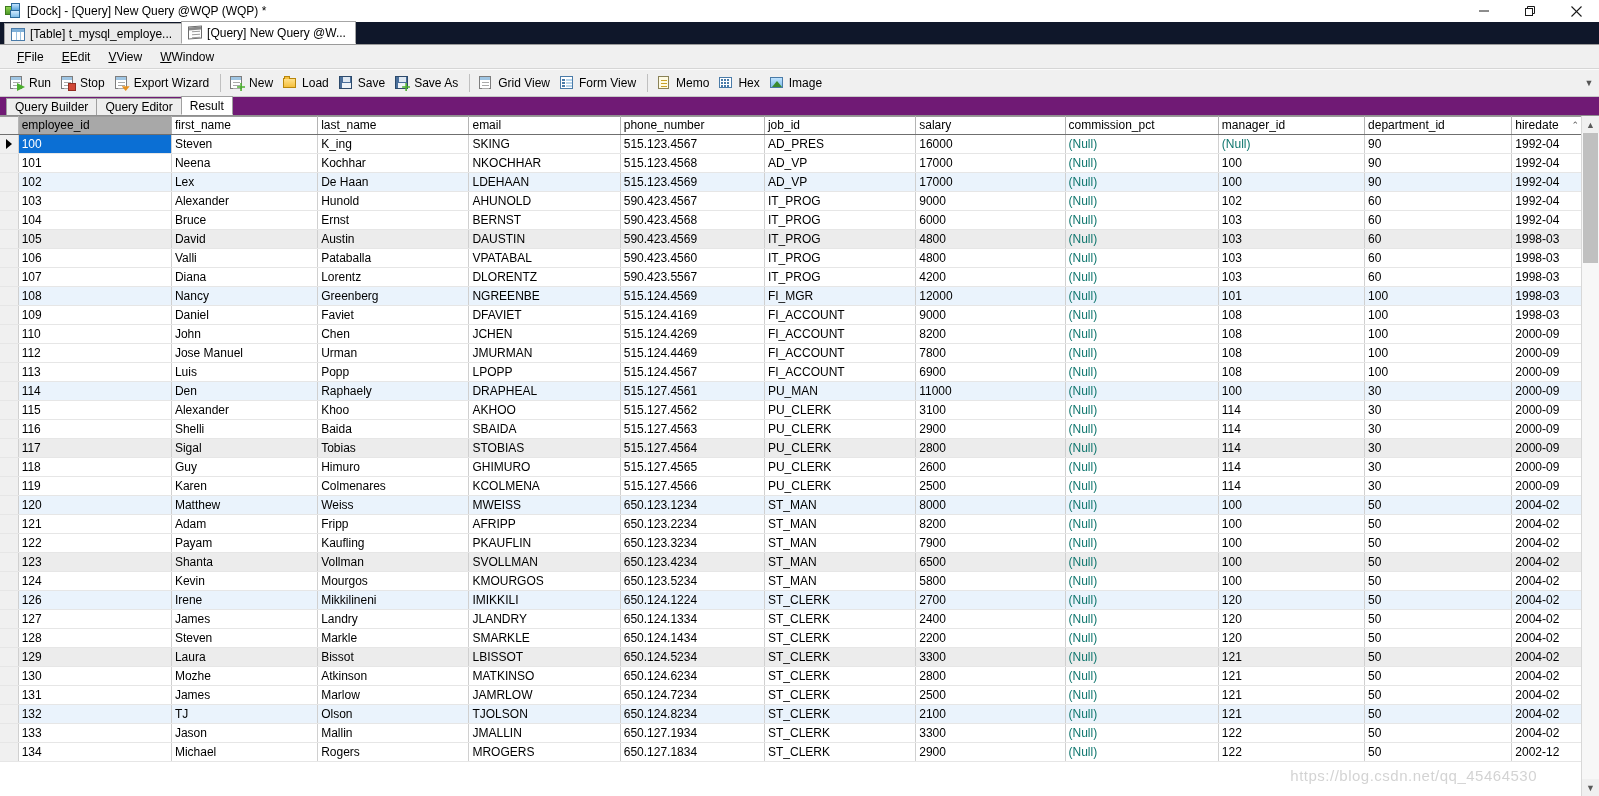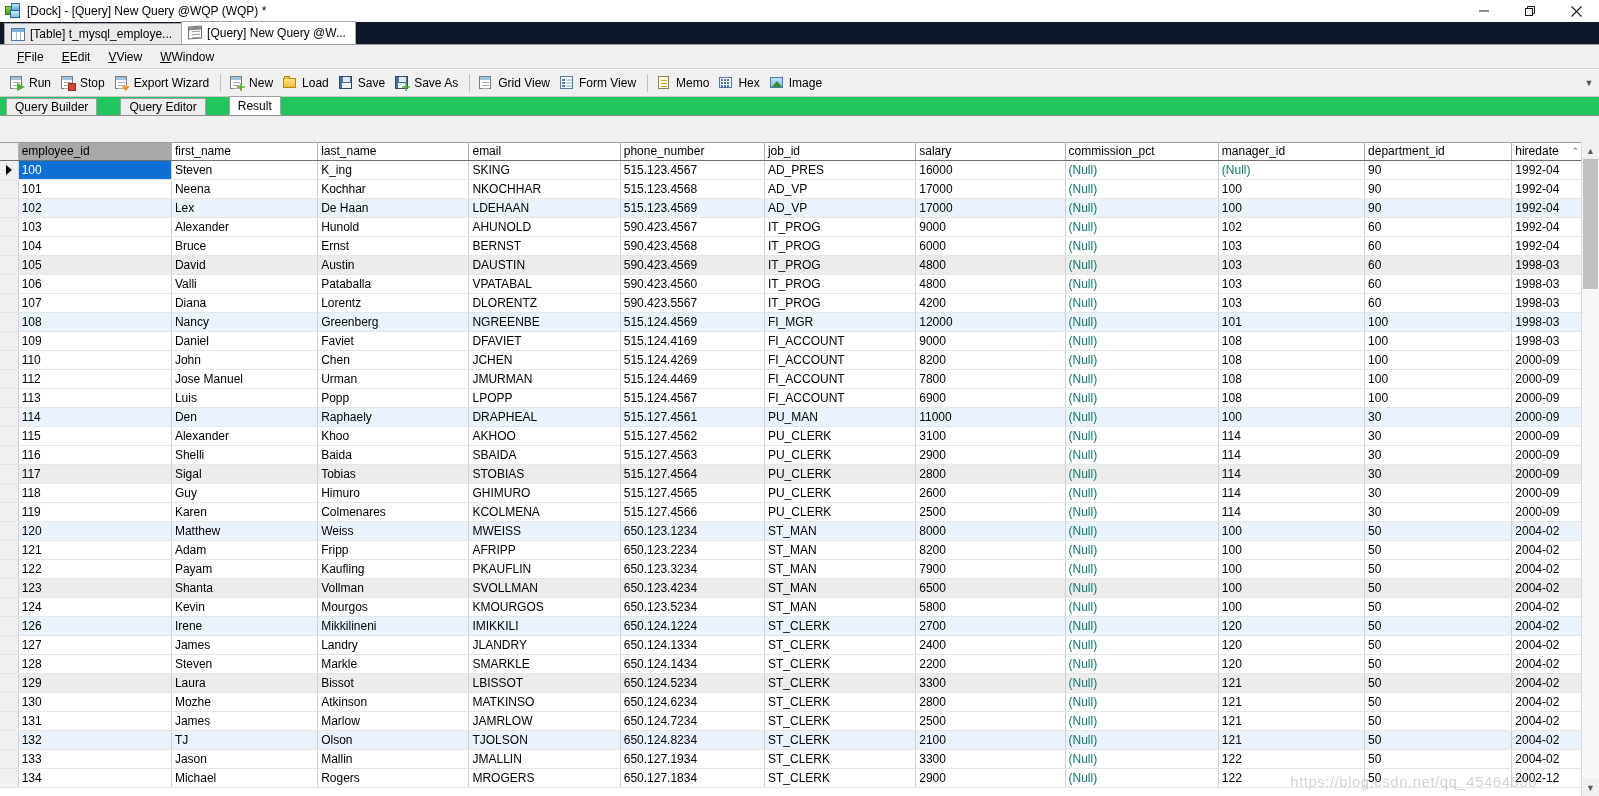--- a/index.html
+++ b/index.html
@@ -253,27 +253,26 @@
     box-shadow:0 3px 0 #b9d6ec, 0 6px 0 #b9d6ec;
   }
   .tb-overflow {
     position:absolute; right:4px; top:6px; width:12px; height:14px;
     display:flex; align-items:center; justify-content:center; color:#555; font-size:9px;
   }
 
   
   .viewtabs {
     flex: 0 0 19px; height: 19px;
-    background: #22c55e;
+    background: #701a75;
     display: flex; align-items: flex-end;
     padding-left: 6px;
     box-sizing: border-box;
     border-bottom: 1px solid #8f8f8f;
     position: relative;
-    gap: 24px;
   }
   .vtab {
     height: 17px;
     padding: 0 8px;
     display: flex; align-items: center;
     font-size: 12px;
     background: #eeeeee;
     border: 1px solid #a0a0a0;
     border-bottom: none;
     margin-right: -1px;
@@ -289,21 +288,20 @@
     justify-content: center;
   }
 
   
   .gridwrap {
     flex: 1 1 auto;
     background: #ffffff;
     display: flex;
     overflow: hidden;
     position: relative;
-    margin-top: 26px;
   }
   .gridscroll {
     flex: 1 1 auto;
     overflow: hidden;
     position: relative;
   }
   table.grid {
     border-collapse: collapse;
     table-layout: fixed;
     width: 1583px;
@@ -382,21 +380,21 @@
     top: 17px; height: 130px;
     background: #c0c0c0;
   }
   .vs-track-top {
     position:absolute; left:0; right:0; top:17px; bottom:17px; background:#f7f7f7;
   }
 
   
   .watermark {
     position: absolute;
-    right: 62px; bottom: 6px;
+    right: 62px; bottom: 12px;
     font-size: 15px;
     color: rgba(140,140,140,0.38);
     letter-spacing: 0.5px;
     pointer-events: none;
     white-space: nowrap;
     font-family: "Liberation Sans", sans-serif;
   }
 </style>
 </head>
 <body>

